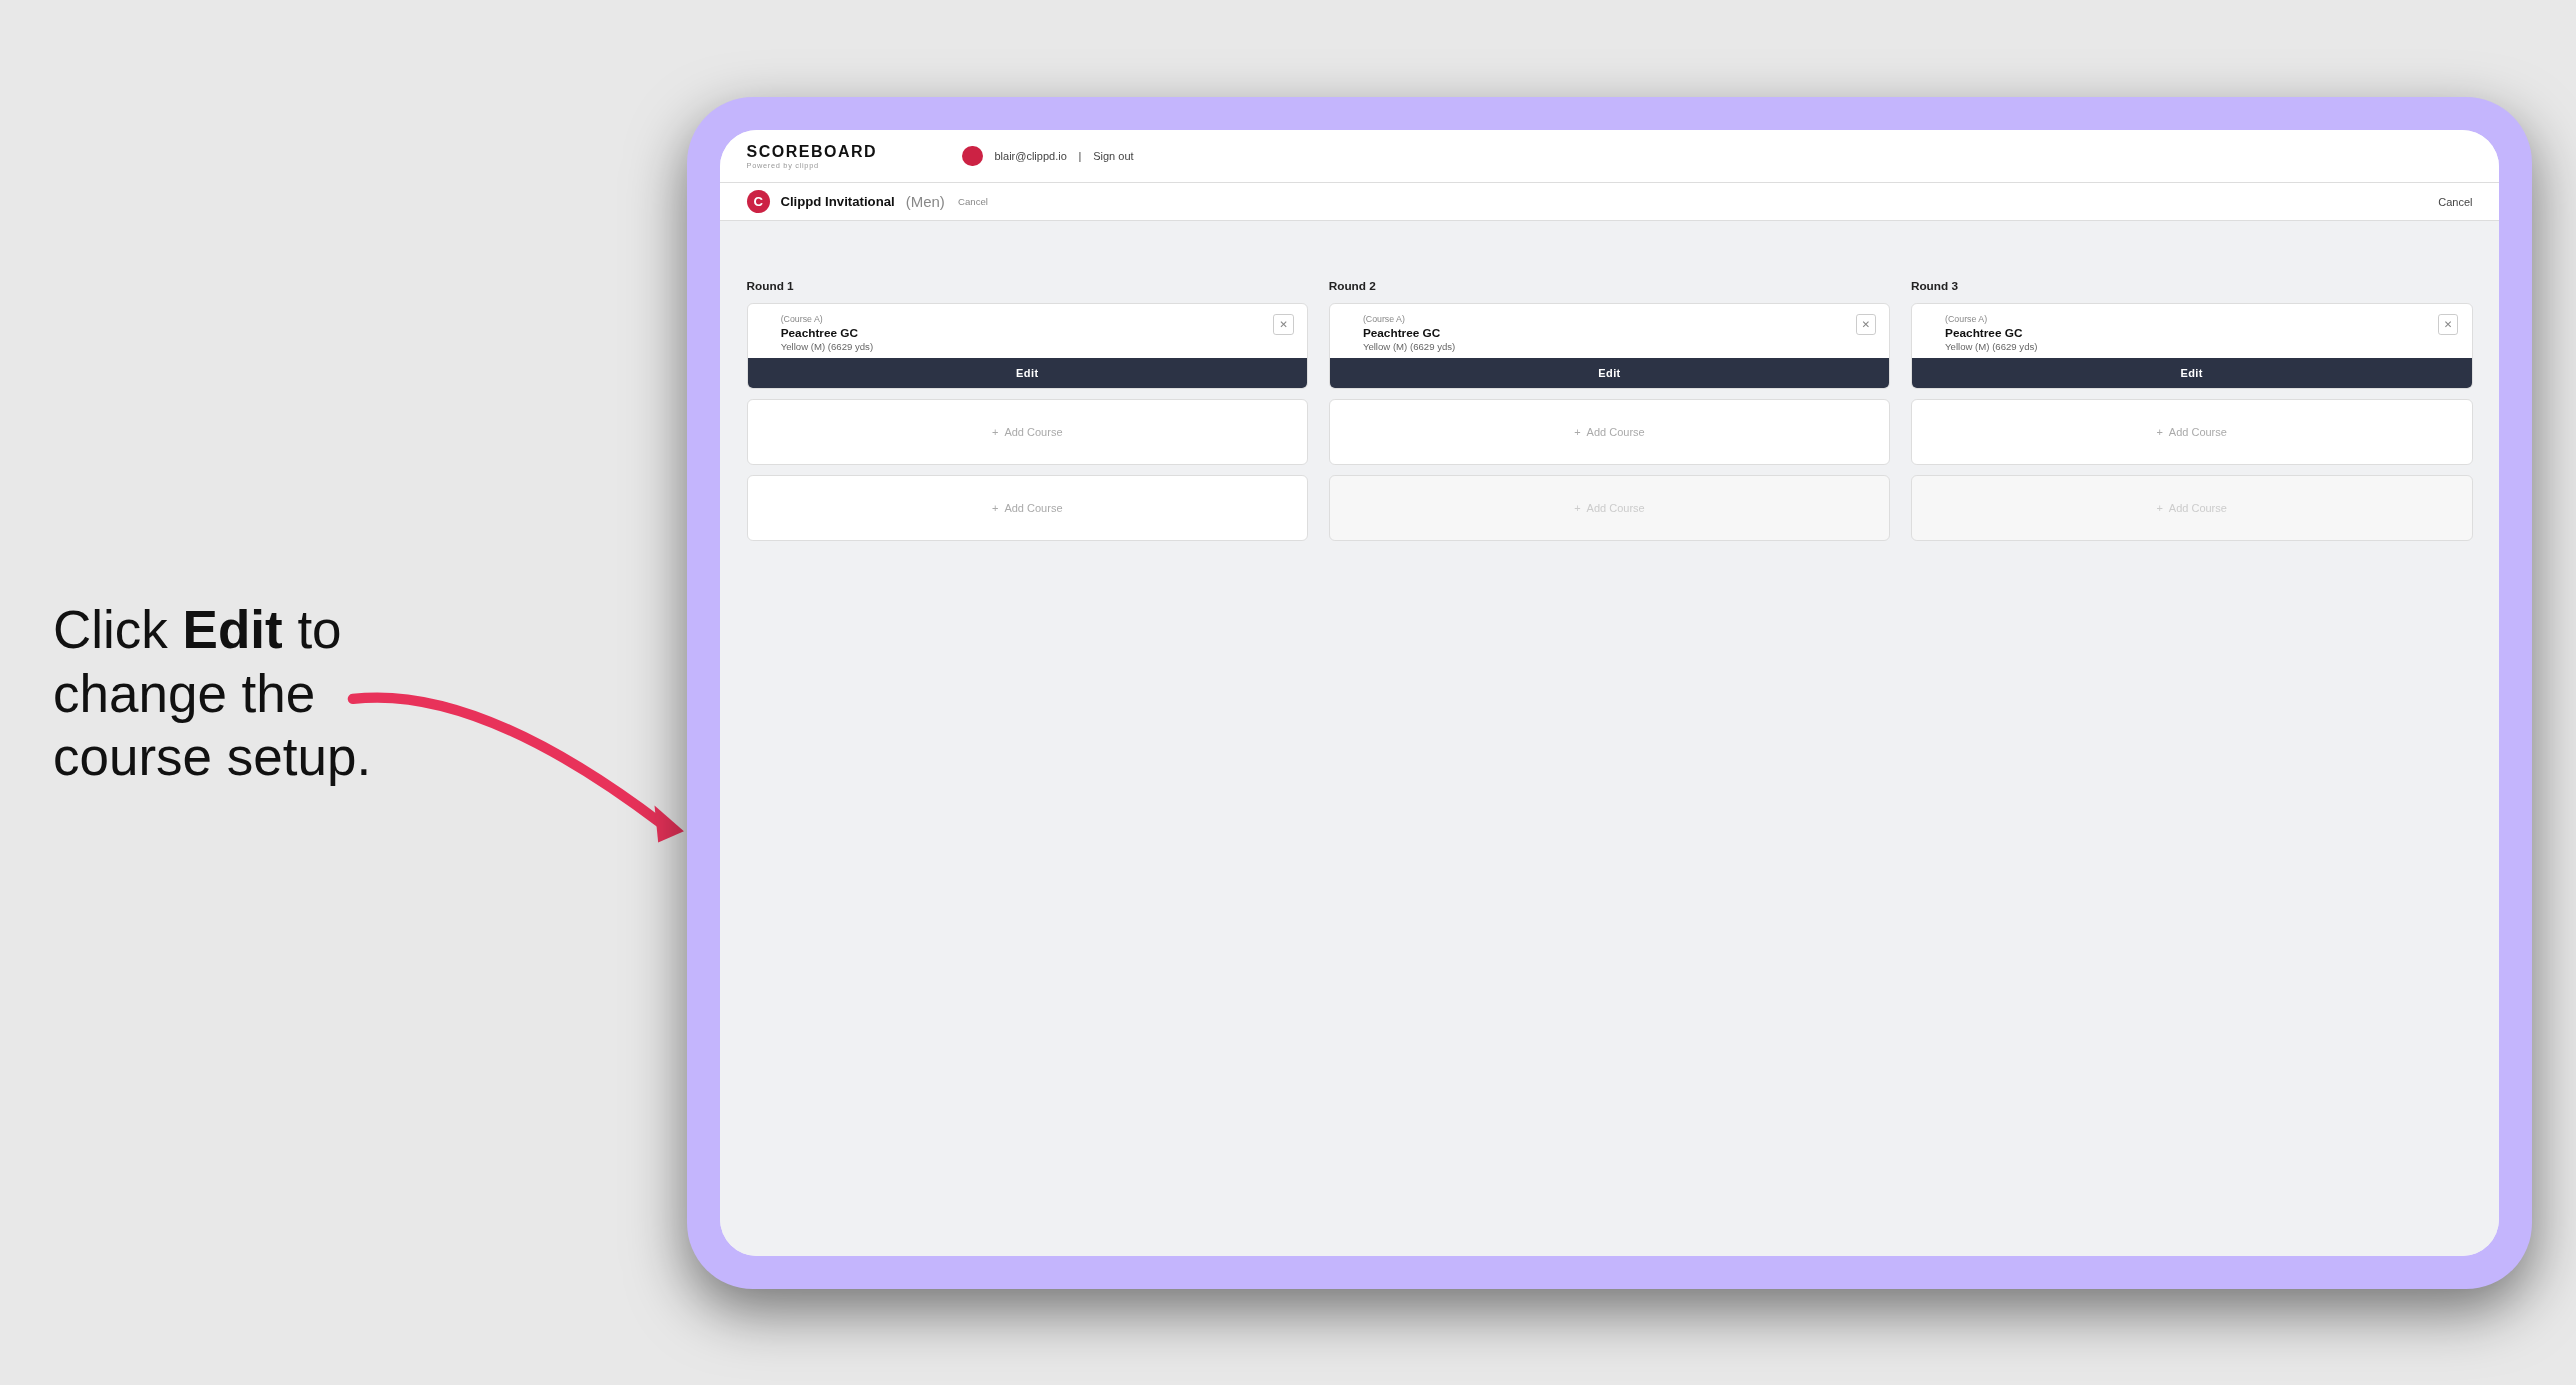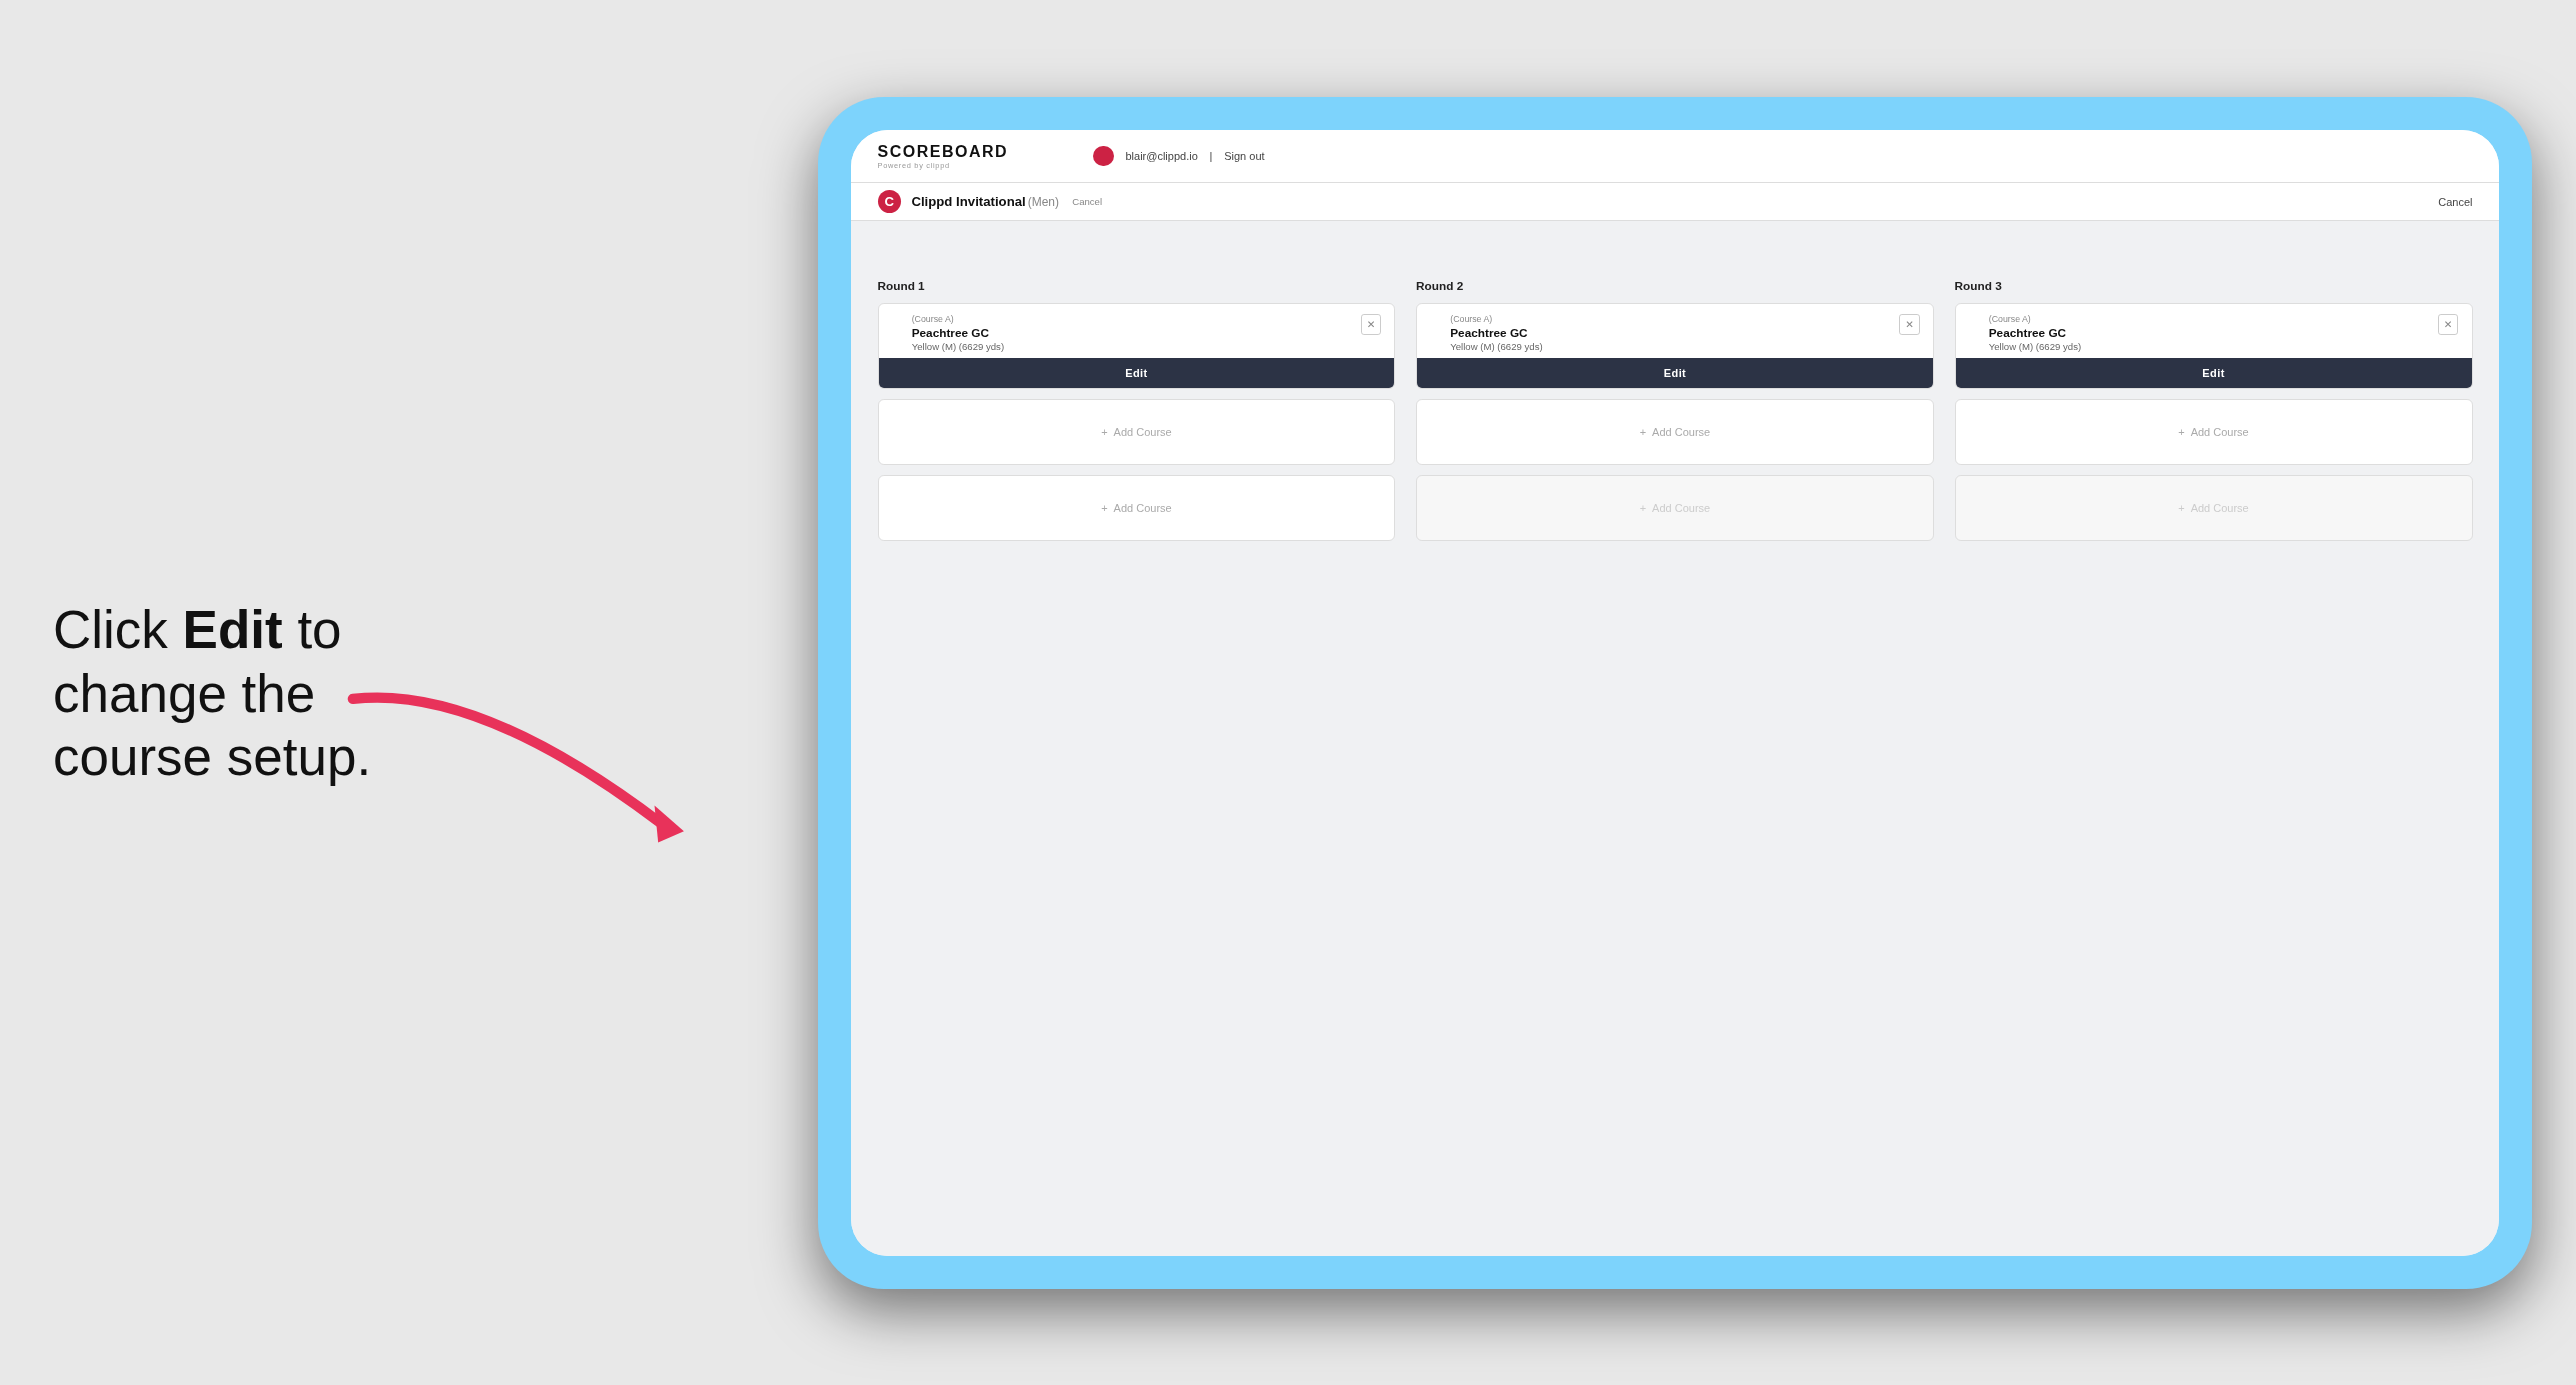--- a/index.html
+++ b/index.html
@@ -24,23 +24,23 @@
       line-height: 1.2;
       color: #111;
       max-width: 383px;
     }
     .instruction-text strong {
       font-weight: 900;
     }
 
     
     .tablet-shell {
-      width: 1714px;
+      width: 1845px;
       height: 1192px;
-      background: #7dd3fc;
+      background: #c4b5fd;
       border-radius: 66px;
       padding: 33px;
       position: absolute;
       right: 44px;
       top: 50%;
       transform: translateY(-50%);
       box-shadow: 0 22px 59px rgba(0,0,0,0.5);
     }
 
     .tablet-screen {
@@ -137,23 +137,23 @@
       font-weight: 900;
       font-size: 13.2px;
       margin-right: 10.3px;
     }
     .tournament-name {
       font-size: 13.2px;
       font-weight: 600;
       color: #111;
     }
     .tournament-type {
-      font-size: 12px;
+      font-size: 15px;
       color: #888;
-      margin-left: 2px;
+      margin-left: 11px;
     }
     .hosting-badge {
       font-size: 9.6px;
       color: #888;
       margin-left: 13.2px;
     }
     .cancel-btn {
       margin-left: auto;
       font-size: 11px;
       color: #444;

